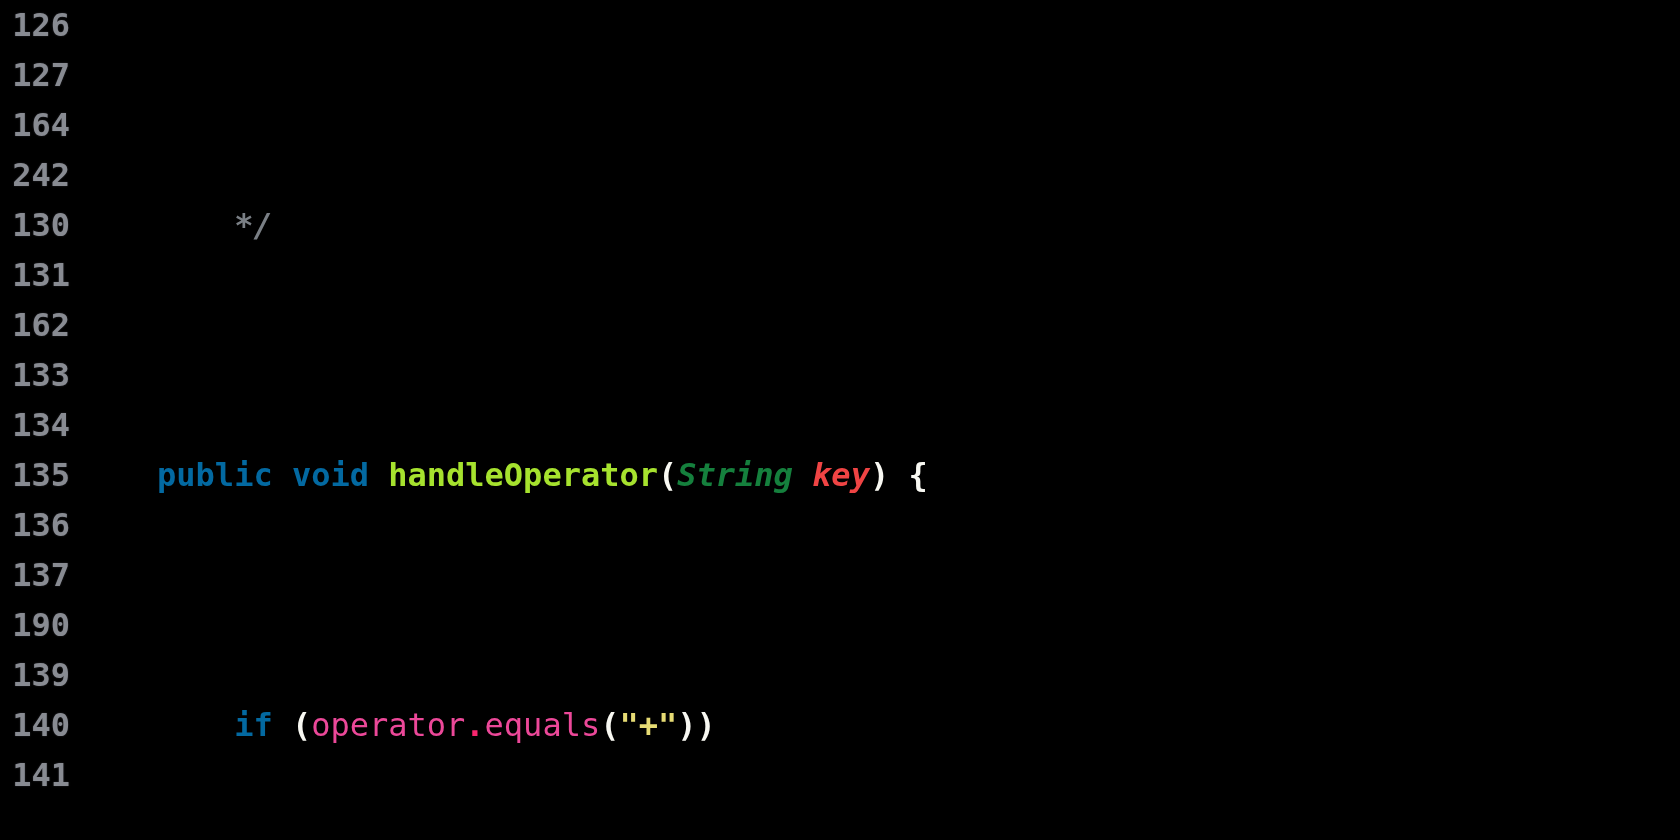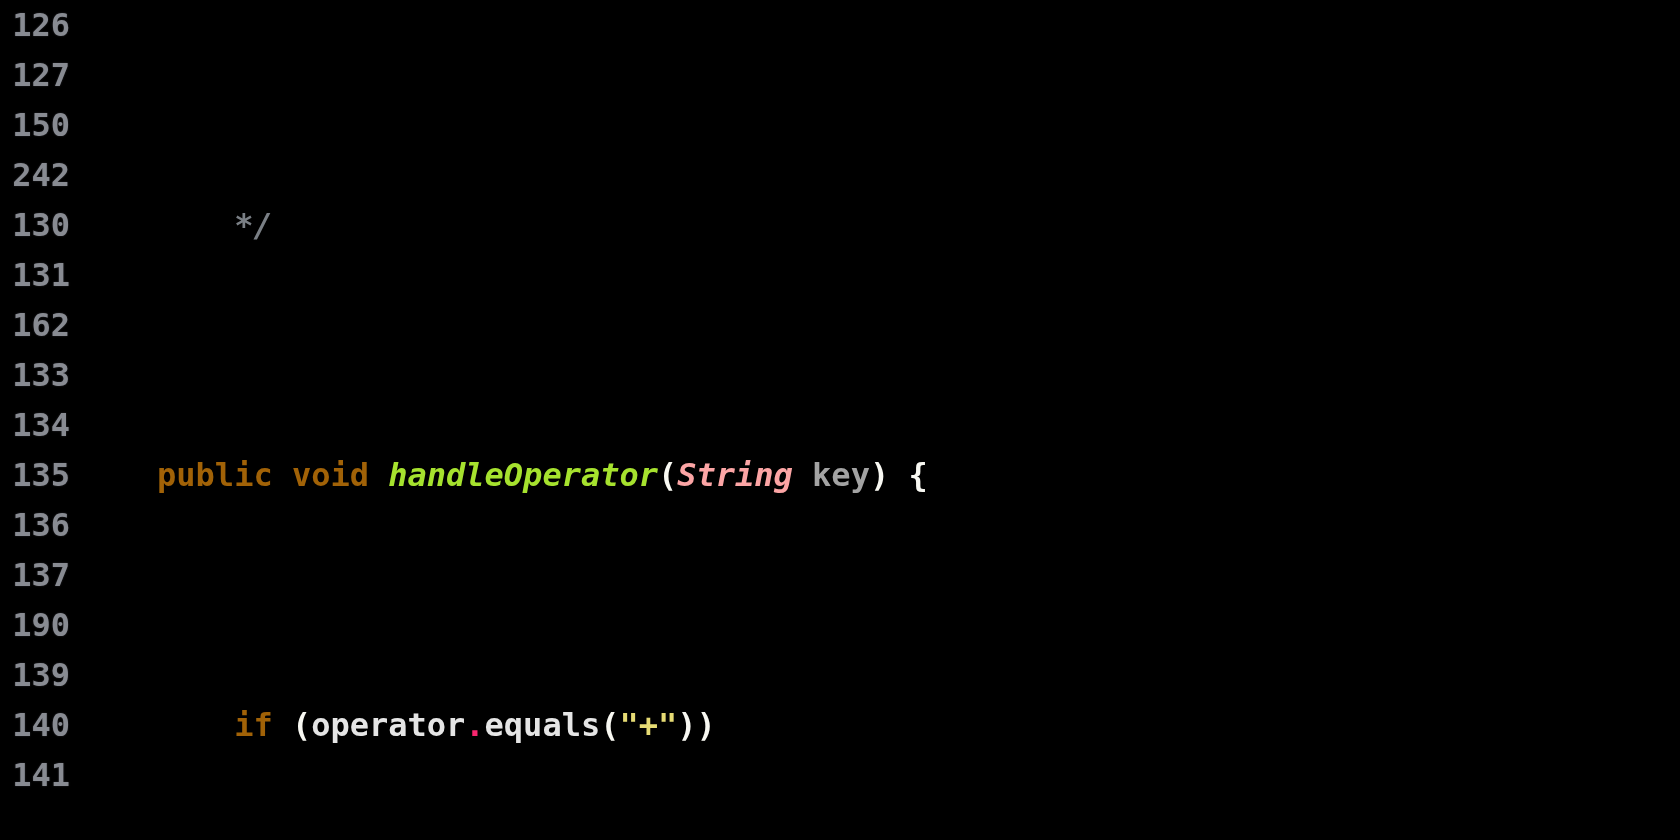--- a/index.html
+++ b/index.html
@@ -30,39 +30,39 @@
     color: #f8f8f2;
     white-space: pre;
     font-weight: bold;
   }
   .code .cl {
     height: 50px;
   }
 
   
   .c-comment { color: #7a7f85; font-style: italic; }
-  .c-kw      { color: #a16207; font-weight: bold; }             
-  .c-fn      { color: #a6e22e; font-weight: bold; font-style: italic; }             
-  .c-type    { color: #fca5a5; font-style: italic; font-weight: bold; } 
-  .c-param   { color: #a3a3a3; font-weight: bold; } 
-  .c-id      { color: #e5e5e5; font-weight: bold; }
+  .c-kw      { color: #0369a1; font-weight: bold; }             
+  .c-fn      { color: #a6e22e; font-weight: bold; }             
+  .c-type    { color: #15803d; font-style: italic; font-weight: bold; } 
+  .c-param   { color: #ef4444; font-style: italic; font-weight: bold; } 
+  .c-id      { color: #ec4899; font-weight: normal; }
   .c-pun     { color: #f8f8f2; font-weight: bold; }
   .c-dot     { color: #f9266f; font-weight: bold; }
   .c-str     { color: #e6db74; font-weight: bold; }
 
   .indent1::before { content: "    "; }      
   .indent2::before { content: "        "; }
 </style>
 </head>
 <body>
 
 <div class="gutter">
   <div class="ln">126</div>
   <div class="ln">127</div>
-  <div class="ln">150</div>
+  <div class="ln">164</div>
   <div class="ln">242</div>
   <div class="ln">130</div>
   <div class="ln">131</div>
   <div class="ln">162</div>
   <div class="ln">133</div>
   <div class="ln">134</div>
   <div class="ln">135</div>
   <div class="ln">136</div>
   <div class="ln">137</div>
   <div class="ln">190</div>

